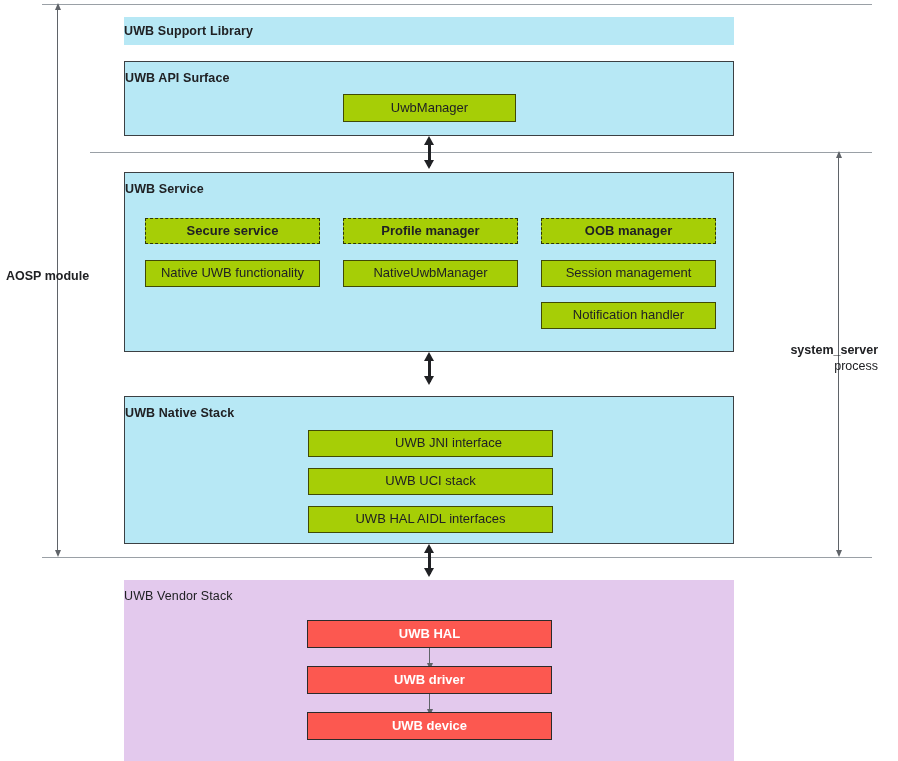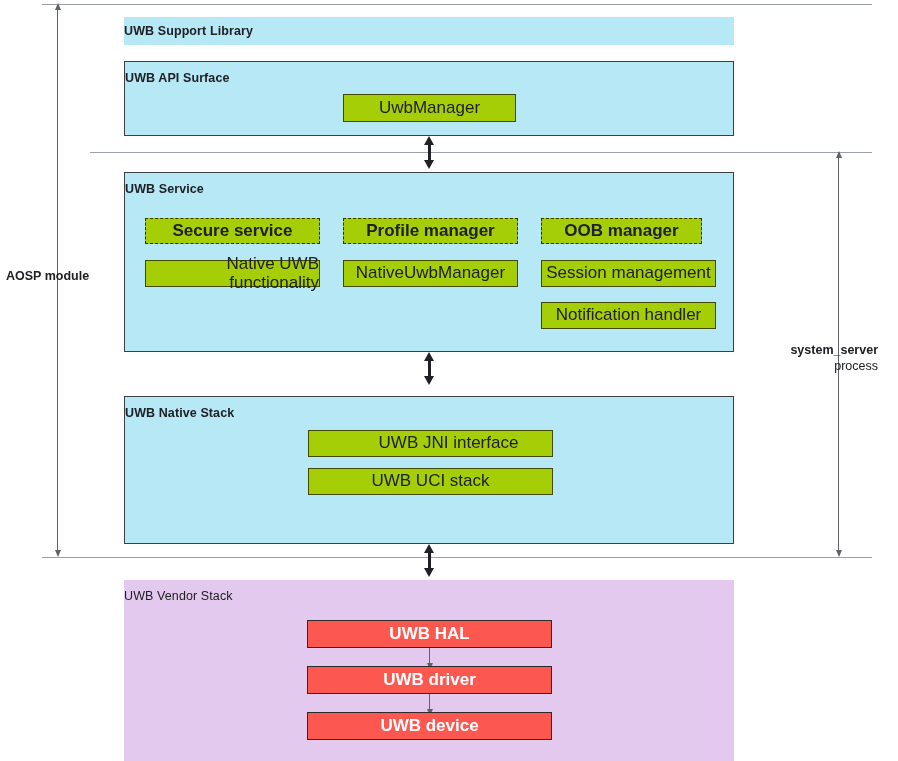--- a/index.html
+++ b/index.html
@@ -79,21 +79,21 @@
   }
   .block-title.reg { font-weight: normal; }
 
   
   .leaf {
     position: absolute;
     box-sizing: border-box;
     display: flex;
     align-items: center;
     justify-content: center;
-    font-size: 17px;
+    font-size: 13px;
     color: #202124;
     text-align: right;
     line-height: 1.1;
   }
   .leaf.green {
     background: #a6ce06;
     border: 1.5px solid #404a05;
   }
   .leaf.green.dashed {
     border: 1.5px dashed #2f3603;
@@ -151,37 +151,38 @@
 
   <div class="stem" style="left:428px; top:141px; height:25px;"></div>
   <div class="arr-up" style="left:424px; top:136px;"></div>
   <div class="arr-down" style="left:424px; top:160px;"></div>
 
   <div class="block cyan" style="left:124px; top:172px; width:610px; height:180px;">
     <div class="block-title" style="top:9px;">UWB Service</div>
 
     <div class="leaf green dashed" style="left:20px; top:45px; width:175px; height:26px;">Secure service</div>
     <div class="leaf green dashed" style="left:218px; top:45px; width:175px; height:26px;">Profile manager</div>
-    <div class="leaf green dashed" style="left:416px; top:45px; width:161px; height:26px;">OOB manager</div>
+    <div class="leaf green dashed" style="left:416px; top:45px; width:175px; height:26px;">OOB manager</div>
 
     <div class="leaf green" style="left:20px; top:87px; width:175px; height:27px;">Native UWB functionality</div>
     <div class="leaf green" style="left:218px; top:87px; width:175px; height:27px;">NativeUwbManager</div>
     <div class="leaf green" style="left:416px; top:87px; width:175px; height:27px;">Session management</div>
 
     <div class="leaf green" style="left:416px; top:129px; width:175px; height:27px;">Notification handler</div>
   </div>
 
   <div class="stem" style="left:428px; top:357px; height:25px;"></div>
   <div class="arr-up" style="left:424px; top:352px;"></div>
   <div class="arr-down" style="left:424px; top:376px;"></div>
 
   <div class="block cyan" style="left:124px; top:396px; width:610px; height:148px;">
     <div class="block-title" style="top:9px;">UWB Native Stack</div>
     <div class="leaf green" style="left:183px; top:33px; width:245px; height:27px;padding-left:36px;">UWB JNI interface</div>
     <div class="leaf green" style="left:183px; top:71px; width:245px; height:27px;">UWB UCI stack</div>
+    <div class="leaf green" style="left:183px; top:109px; width:245px; height:27px;">UWB HAL AIDL interfaces</div>
   </div>
 
   <div class="stem" style="left:428px; top:549px; height:25px;"></div>
   <div class="arr-up" style="left:424px; top:544px;"></div>
   <div class="arr-down" style="left:424px; top:568px;"></div>
 
   <div class="block purple" style="left:124px; top:580px; width:610px; height:181px;">
     <div class="block-title reg" style="top:9px;">UWB Vendor Stack</div>
 
     <div class="leaf red" style="left:183px; top:40px; width:245px; height:28px;">UWB HAL</div>

